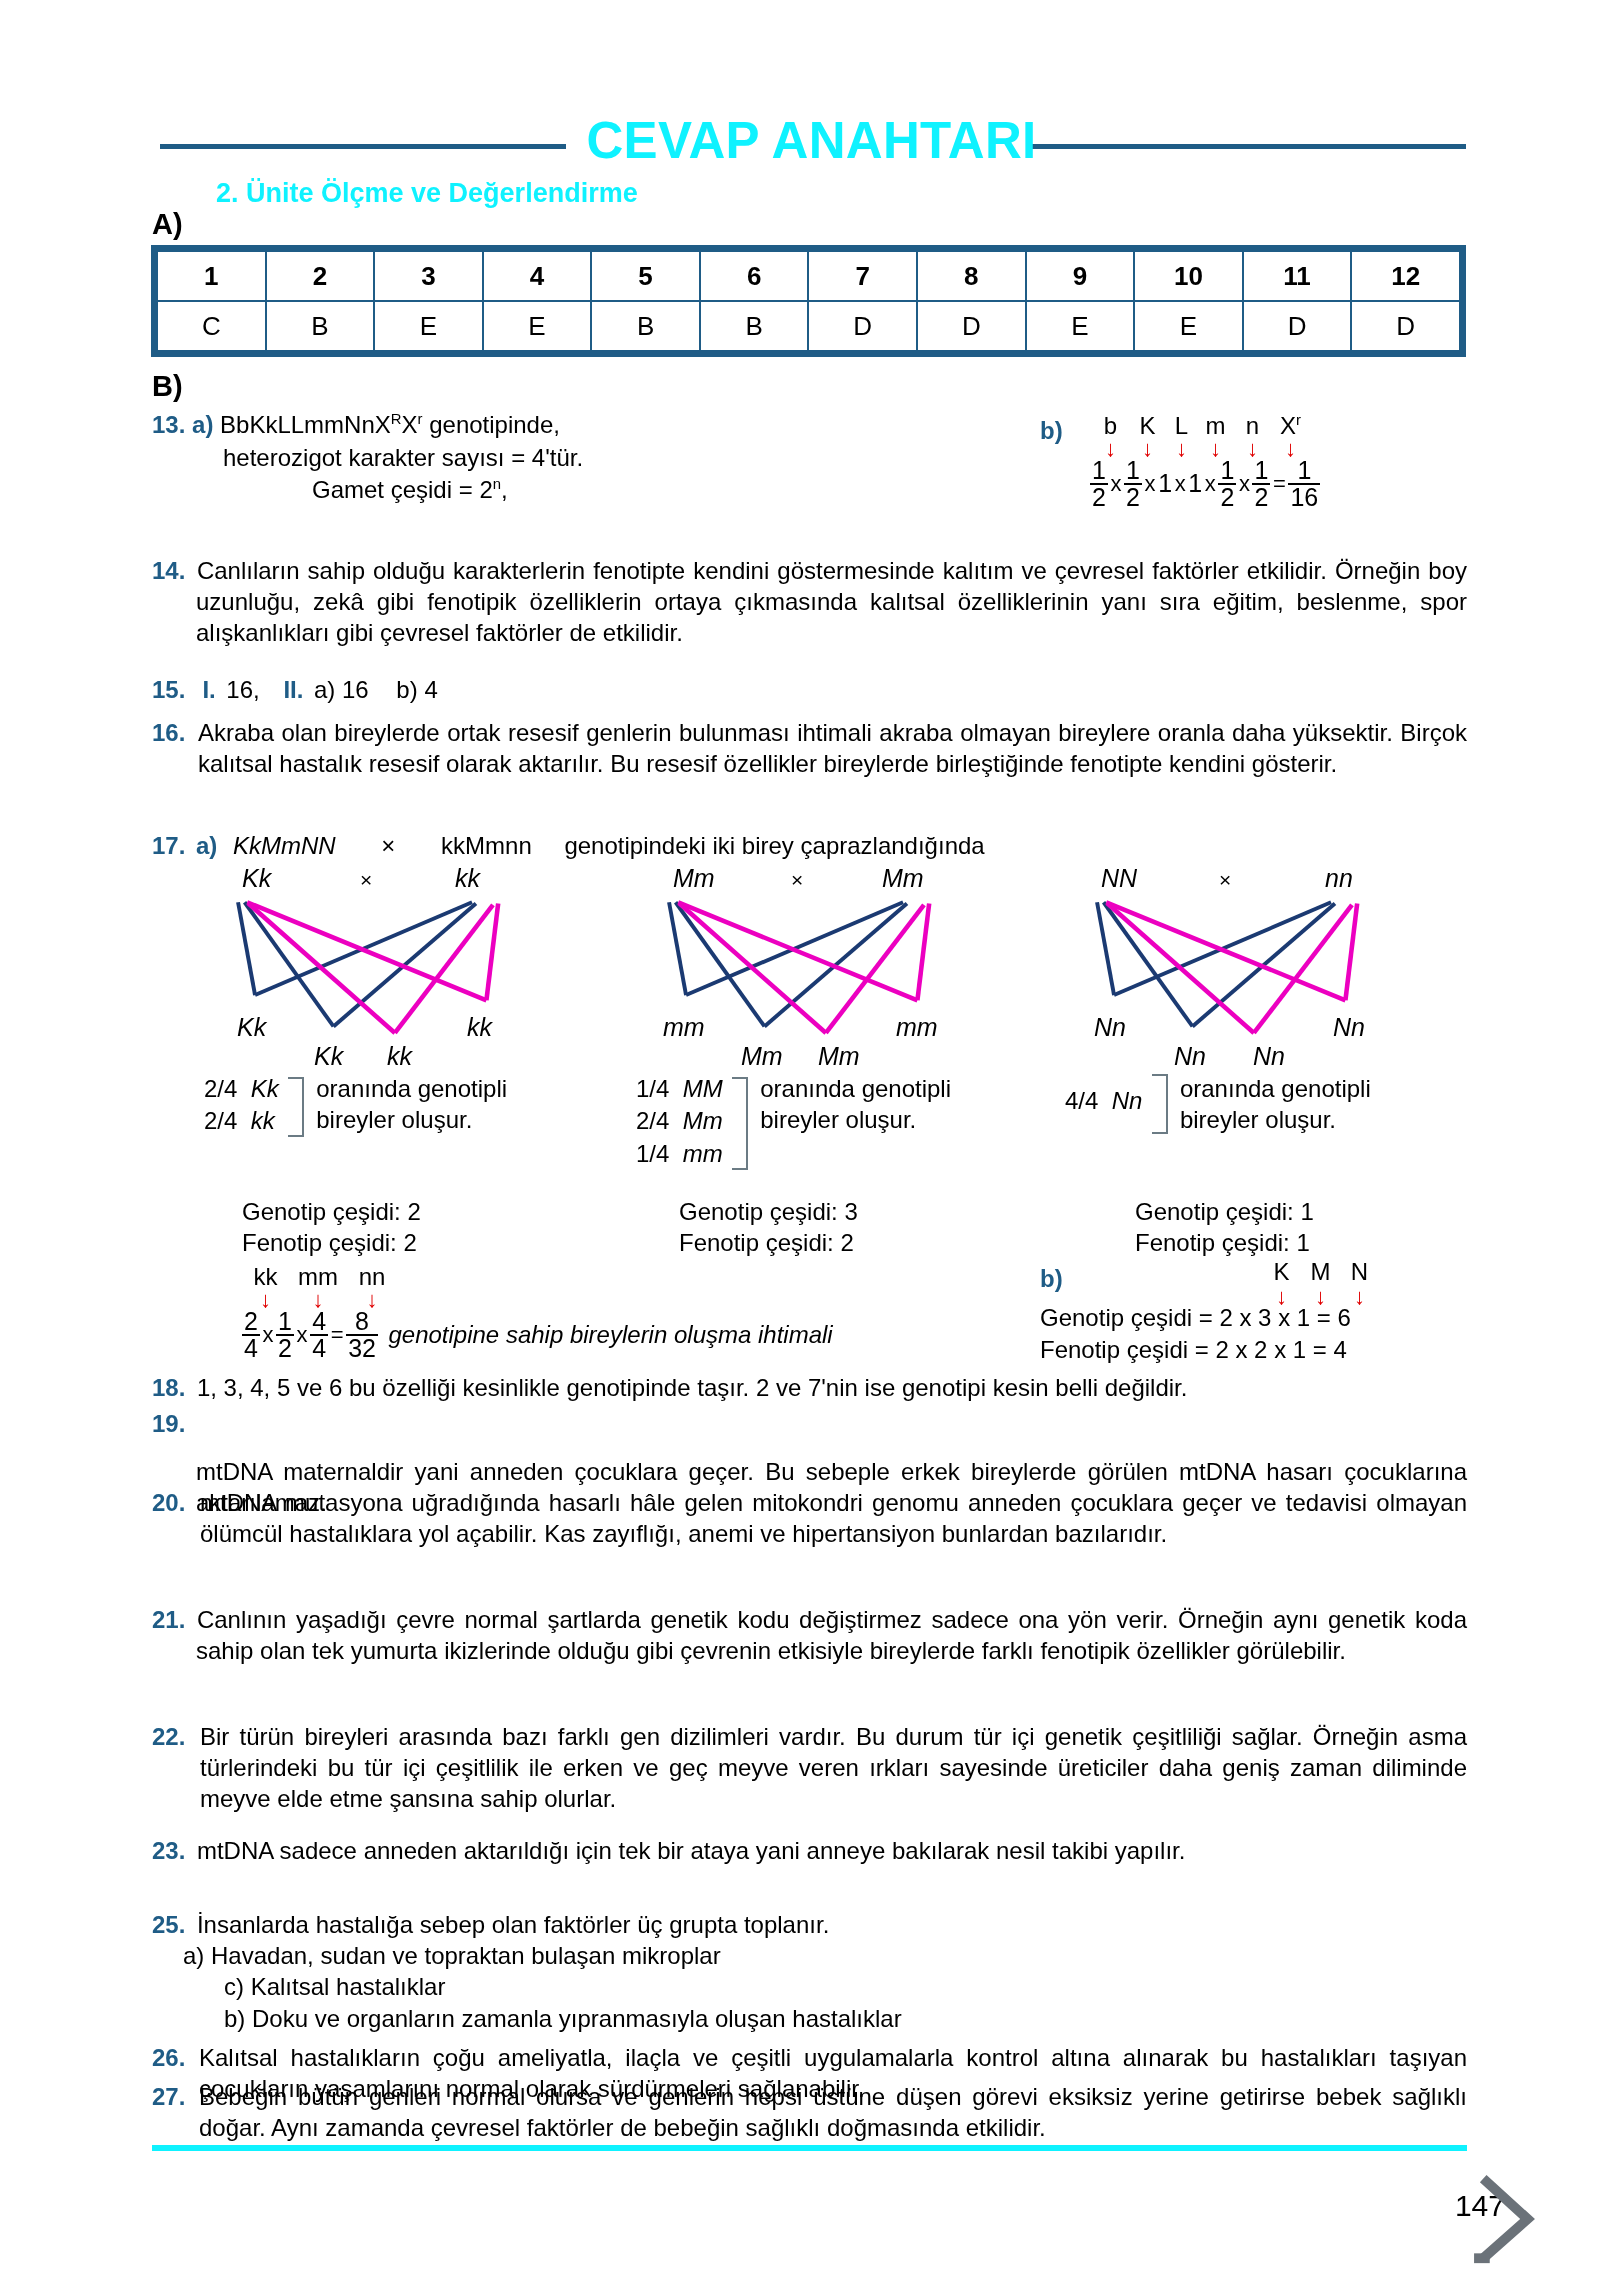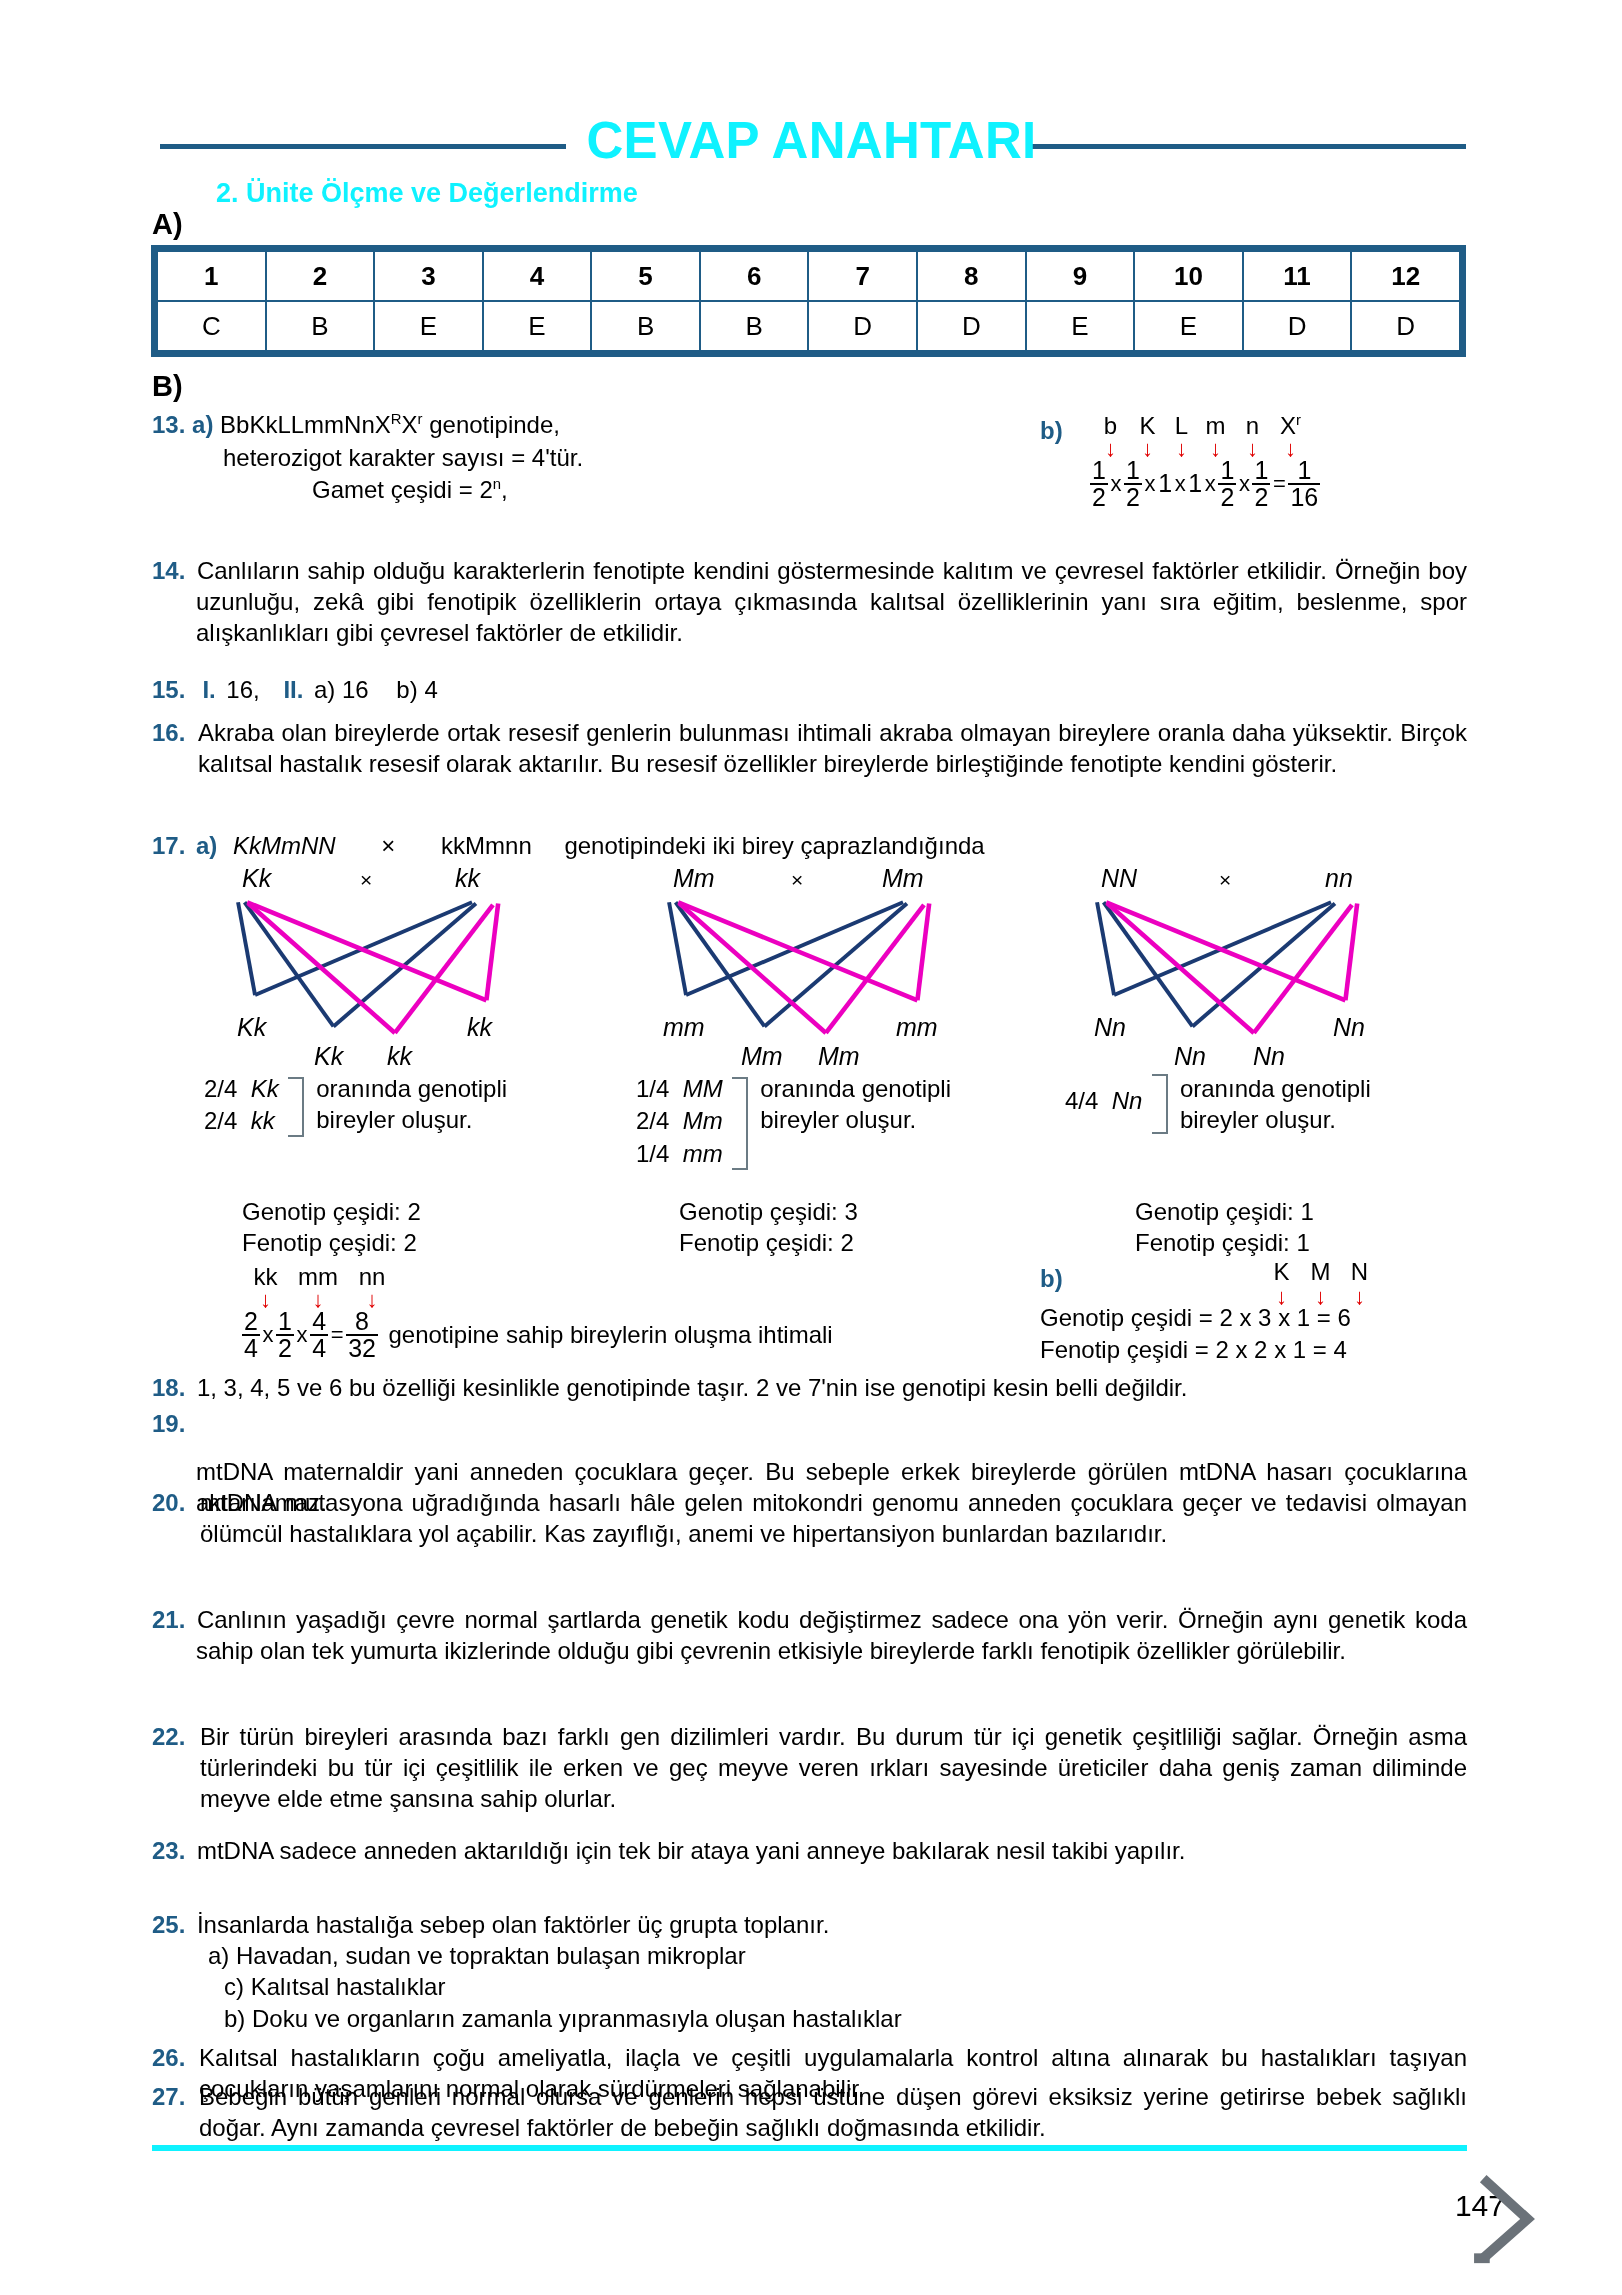--- a/index.html
+++ b/index.html
@@ -396,21 +396,21 @@
       <span class="op">x</span>
       <span class="frac">
           <span class="n">4</span>
           <span class="d">4</span>
         </span>
       <span class="op">=</span>
       <span class="frac">
           <span class="n">8</span>
           <span class="d">32</span>
         </span>
-      <span style="margin-left:10.5px;font-size:24px;">genotipine sahip bireylerin oluşma ihtimali</span>
+      <span style="margin-left:10.5px;font-size:24px;font-style:italic;">genotipine sahip bireylerin oluşma ihtimali</span>
     </div>
   </div>
 
   <div class="bpart">
     <div class="lets">
       <span>K</span>
       <span>M</span>
       <span>N</span>
     </div>
     <div class="arws">
@@ -450,21 +450,21 @@
 
   <div class="qtext" style="left:152px;top:1835px;width:1315px;text-align:left;">
     <span class="qnum" style="float:left;width:41px;">23.</span>
     <div style="margin-left:44px;">mtDNA sadece anneden aktarıldığı için tek bir ataya yani anneye bakılarak nesil takibi yapılır.</div>
   </div>
 
 
   <div class="qtext" style="left:152px;top:1909px;width:1315px;text-align:left;">
     <span class="qnum" style="float:left;width:41px;">25.</span>
     <div style="margin-left:44px;">İnsanlarda hastalığa sebep olan faktörler üç grupta toplanır.</div>
-    <div style="margin-left:56px;">a) Havadan, sudan ve topraktan bulaşan mikroplar</div>
+    <div style="margin-left:31px;">a) Havadan, sudan ve topraktan bulaşan mikroplar</div>
     <div style="margin-left:72px;">c) Kalıtsal hastalıklar</div>
     <div style="margin-left:72px;">b) Doku ve organların zamanla yıpranmasıyla oluşan hastalıklar</div>
   </div>
 
   <div class="qtext" style="left:152px;top:2042px;width:1315px;">
     <span class="qnum" style="float:left;width:43px;">26.</span>
     <div style="margin-left:47px;">Kalıtsal hastalıkların çoğu ameliyatla, ilaçla ve çeşitli uygulamalarla kontrol altına alınarak bu hastalıkları taşıyan çocukların yaşamlarını normal olarak sürdürmeleri sağlanabilir.</div>
   </div>
 
   <div class="qtext" style="left:152px;top:2081px;width:1315px;">

